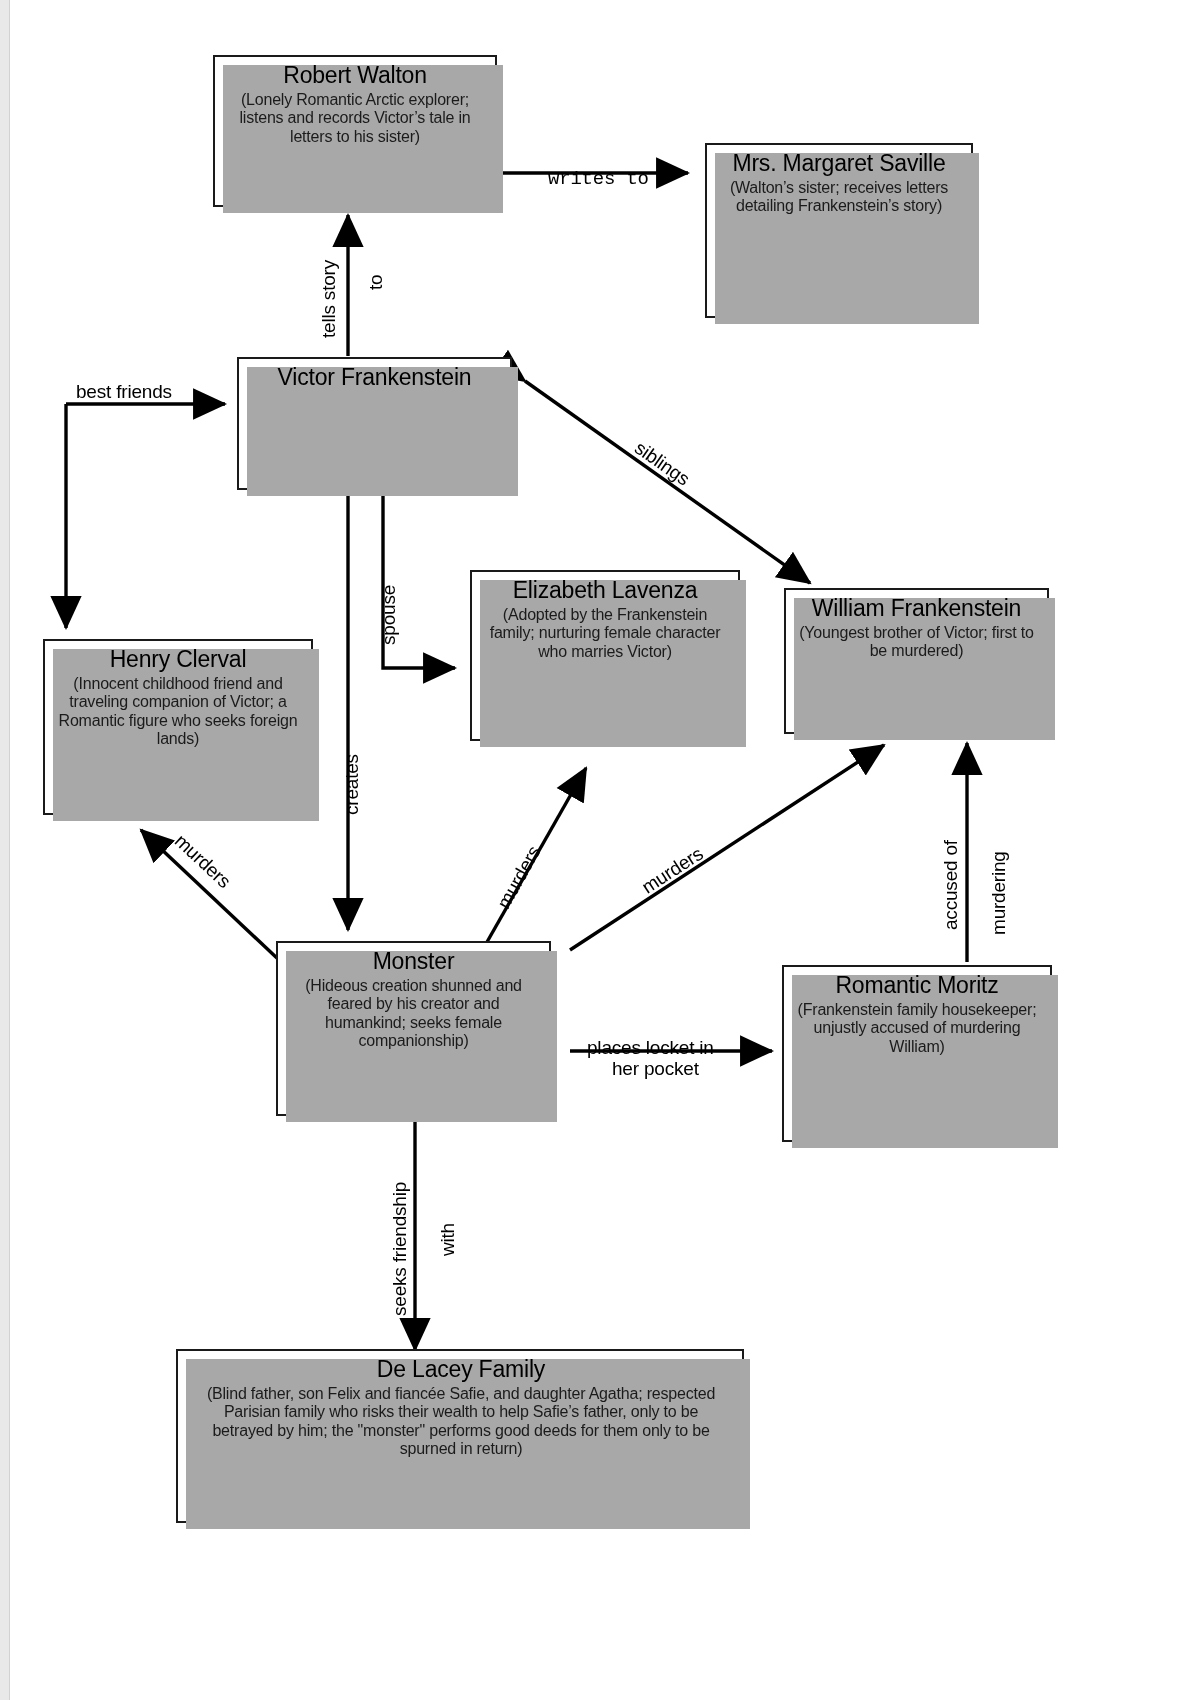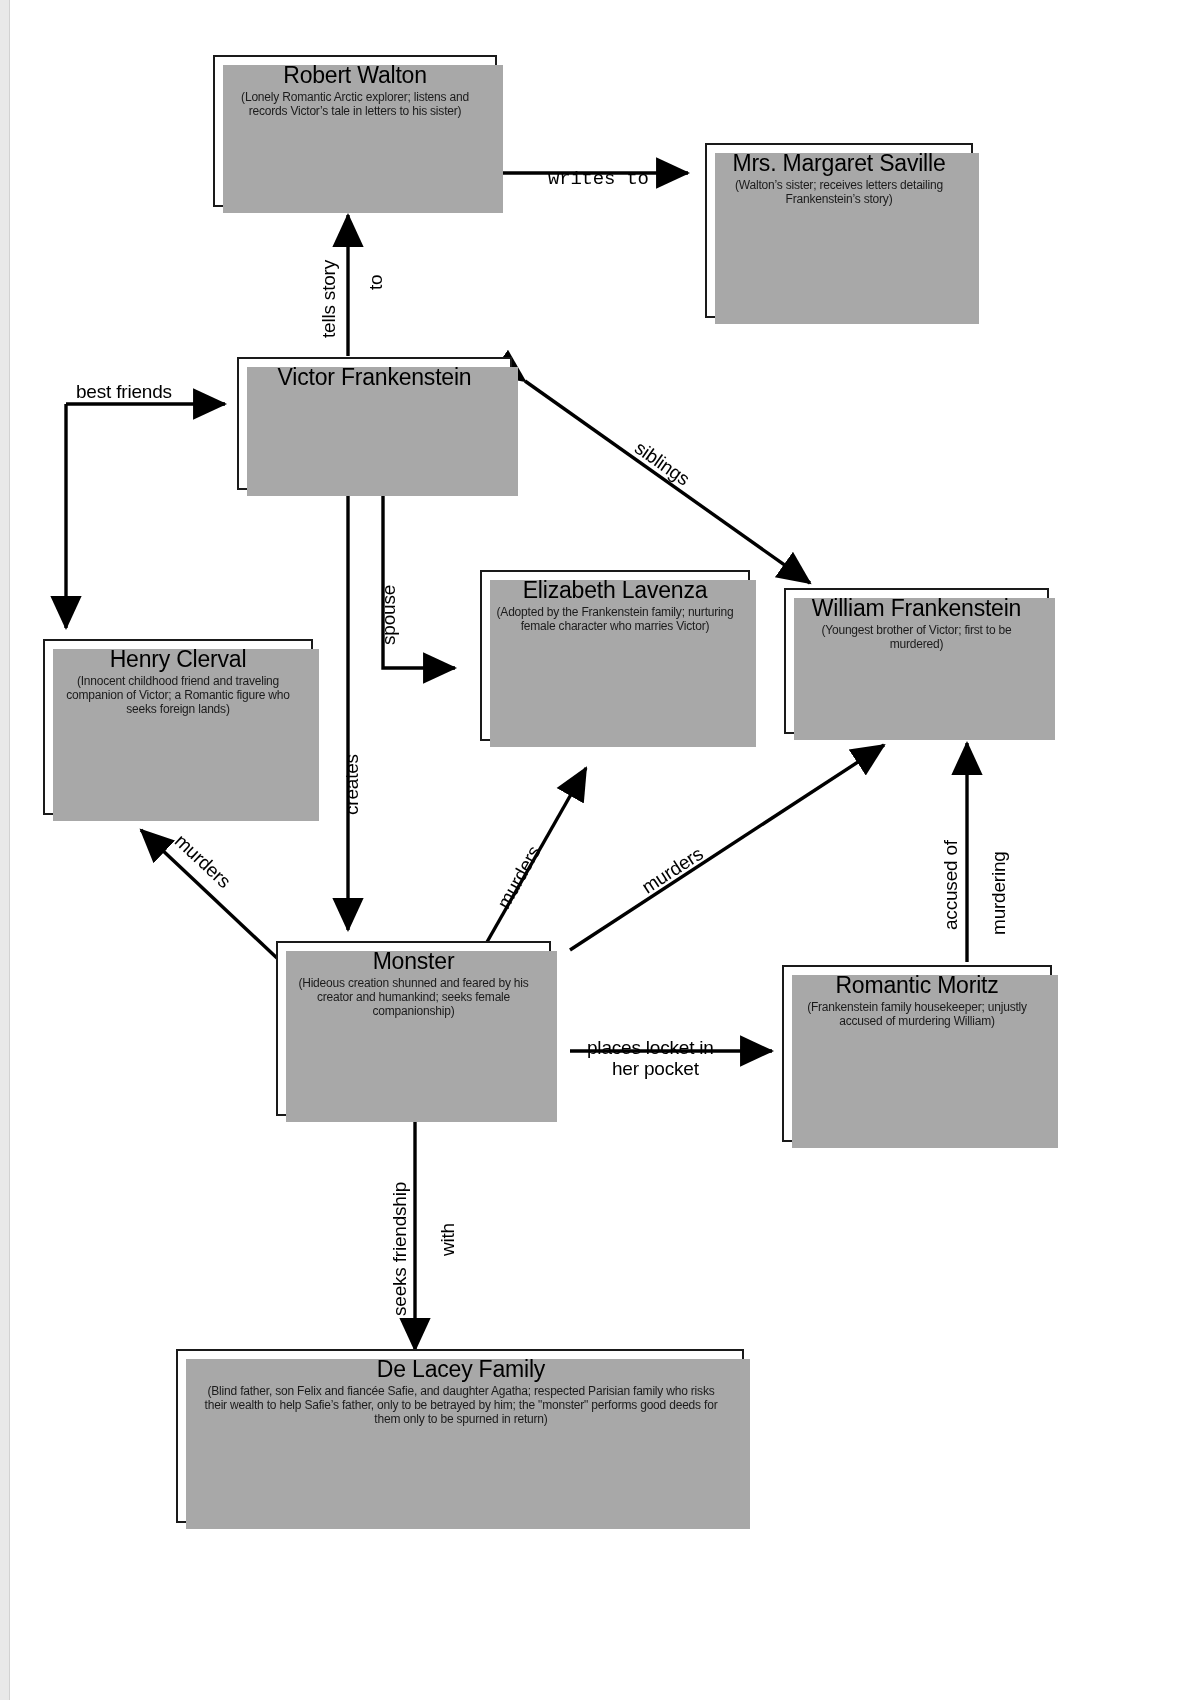--- a/index.html
+++ b/index.html
@@ -48,21 +48,21 @@
   }
   .node .title {
     font-weight: normal;
     font-size: 23px;
     line-height: 1.12;
     color: #000;
     letter-spacing: -0.2px;
     margin-bottom: 2px;
   }
   .node .desc {
-    font-size: 12px;
+    font-size: 16px;
     line-height: 1.16;
     color: #1b1b1b;
     letter-spacing: -0.2px;
   }
 
   
   .elabel {
     position: absolute;
     font-size: 19px;
     color: #000;
@@ -158,21 +158,21 @@
 
   <div class="node" style="left:237px; top:357px; width:275px; height:133px;">
     <div class="title">Victor Frankenstein</div>
   </div>
 
   <div class="node" style="left:43px; top:639px; width:270px; height:176px;">
     <div class="title">Henry Clerval</div>
     <div class="desc">(Innocent childhood friend and traveling companion of Victor; a Romantic figure who seeks foreign lands)</div>
   </div>
 
-  <div class="node" style="left:480px; top:570px; width:270px; height:171px;">
+  <div class="node" style="left:470px; top:570px; width:270px; height:171px;">
     <div class="title">Elizabeth Lavenza</div>
     <div class="desc">(Adopted by the Frankenstein family; nurturing female character who marries Victor)</div>
   </div>
 
   <div class="node" style="left:784px; top:588px; width:265px; height:146px;">
     <div class="title">William Frankenstein</div>
     <div class="desc">(Youngest brother of Victor; first to be murdered)</div>
   </div>
 
   <div class="node" style="left:276px; top:941px; width:275px; height:175px;">

